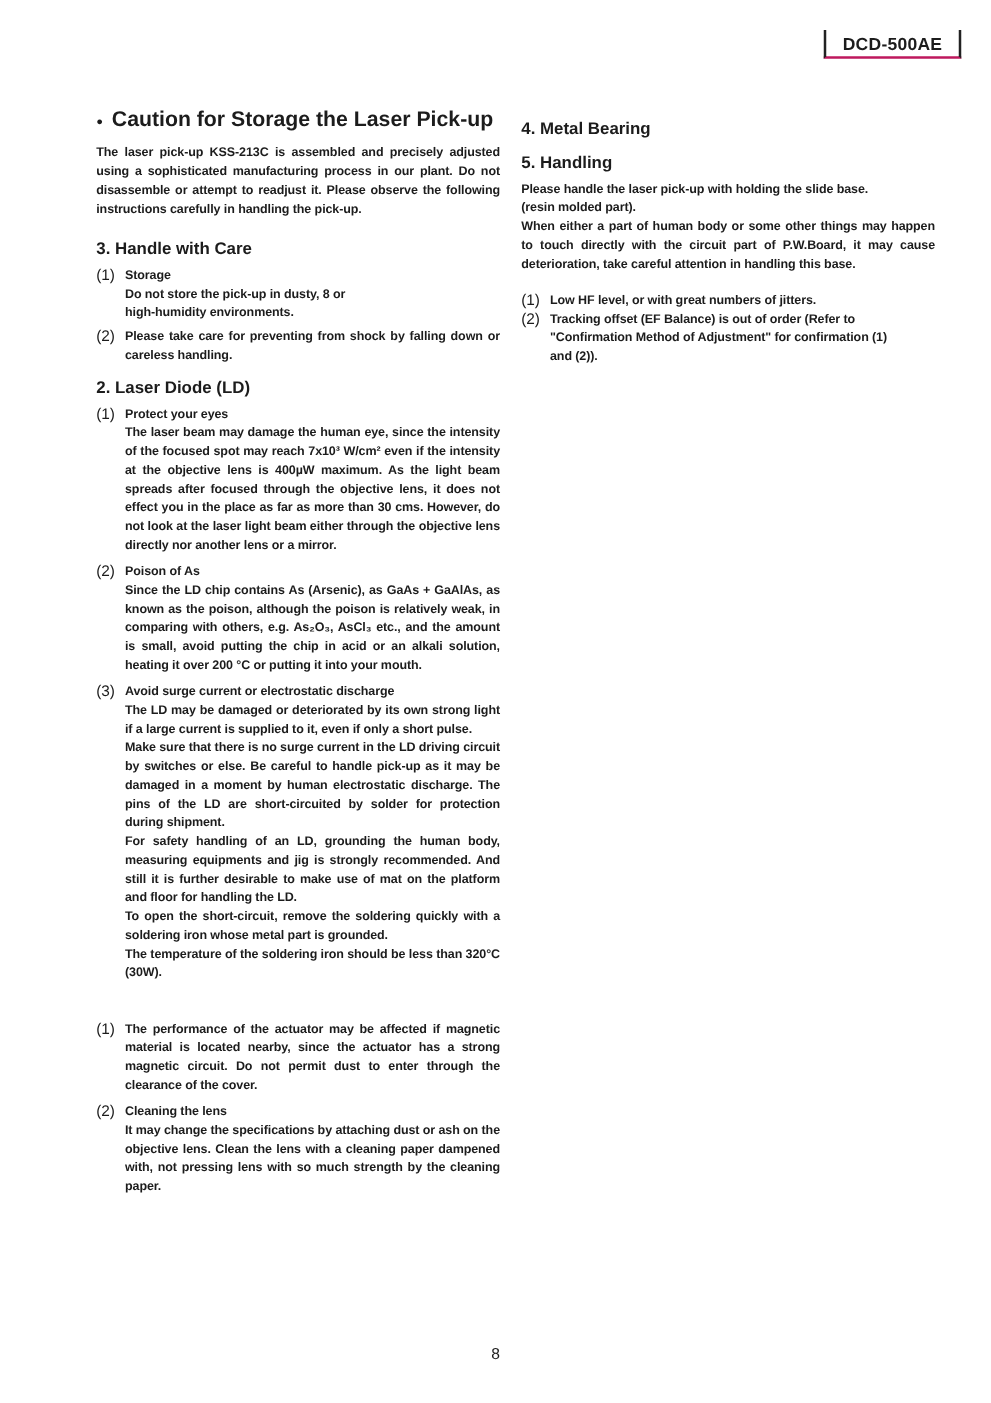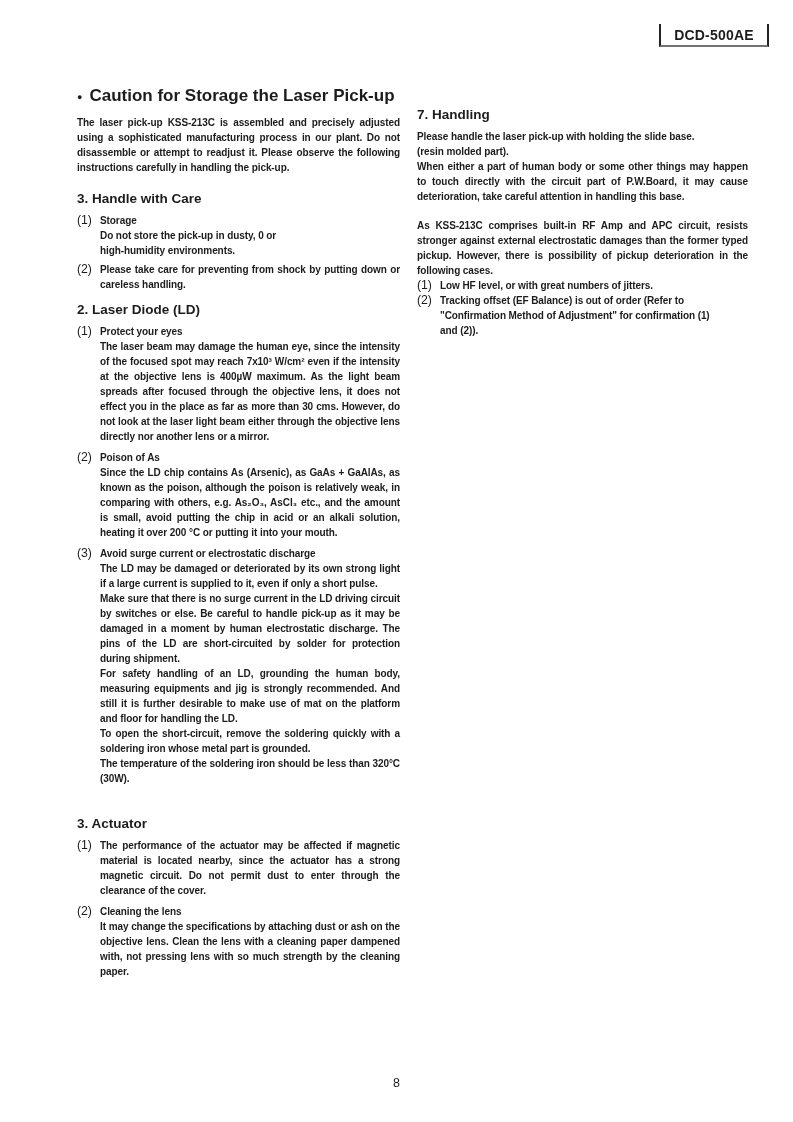--- a/index.html
+++ b/index.html
@@ -11,21 +11,21 @@
     font-family:"Liberation Sans","DejaVu Sans",sans-serif;
     overflow:hidden;
   }
 
   
   .model-box {
     position:absolute; top:24px; left:659px;
     width:106px; height:21px;
     border-left:2px solid #222;
     border-right:2px solid #222;
-    border-bottom:2px solid #737373;
+    border-bottom:2px solid #be185d;
     display:flex; align-items:center; justify-content:center;
     font-weight:bold; font-size:14px; letter-spacing:0.2px;
   }
 
   .columns {
     position:absolute; top:86px; left:77px;
     display:flex; gap:17px;
   }
   .col-left  { width:323px; }
   .col-right { width:331px; padding-top:9px; }
@@ -86,26 +86,26 @@
       </h1>
 
       <p class="body">The laser pick-up KSS-213C is assembled and precisely adjusted using a sophisticated manufacturing process in our plant. Do not disassemble or attempt to readjust it. Please observe the following instructions carefully in handling the pick-up.</p>
 
       <section class="sec-l1">
         <h2 class="h2">3. Handle with Care</h2>
         <div class="items g4">
           <div class="item">
             <span class="marker">(1)</span>
             <span class="itext body">Storage
-Do not store the pick-up in dusty, 0 or
+Do not store the pick-up in dusty, 8 or
 high-humidity environments.</span>
           </div>
           <div class="item">
             <span class="marker">(2)</span>
-            <span class="itext body">Please take care for preventing from shock by putting down or careless handling.</span>
+            <span class="itext body">Please take care for preventing from shock by falling down or careless handling.</span>
           </div>
         </div>
       </section>
 
       <section class="sec-l2">
         <h2 class="h2">2. Laser Diode (LD)</h2>
         <div class="items g6">
           <div class="item">
             <span class="marker">(1)</span>
             <span class="itext body">Protect your eyes
@@ -122,50 +122,49 @@
 The LD may be damaged or deteriorated by its own strong light if a large current is supplied to it, even if only a short pulse.
 Make sure that there is no surge current in the LD driving circuit by switches or else. Be careful to handle pick-up as it may be damaged in a moment by human electrostatic discharge. The pins of the LD are short-circuited by solder for protection during shipment.
 For safety handling of an LD, grounding the human body, measuring equipments and jig is strongly recommended. And still it is further desirable to make use of mat on the platform and floor for handling the LD.
 To open the short-circuit, remove the soldering quickly with a soldering iron whose metal part is grounded.
 The temperature of the soldering iron should be less than 320°C (30W).</span>
           </div>
         </div>
       </section>
 
       <section class="sec-l3">
-        <h2 class="h2">3. Actuator</h2>
         <div class="items g6">
           <div class="item">
             <span class="marker">(1)</span>
             <span class="itext body">The performance of the actuator may be affected if magnetic material is located nearby, since the actuator has a strong magnetic circuit. Do not permit dust to enter through the clearance of the cover.</span>
           </div>
           <div class="item">
             <span class="marker">(2)</span>
             <span class="itext body">Cleaning the lens
 It may change the specifications by attaching dust or ash on the objective lens. Clean the lens with a cleaning paper dampened with, not pressing lens with so much strength by the cleaning paper.</span>
           </div>
         </div>
       </section>
 
     </div>
 
     <div class="col col-right">
 
       <section>
+        <h2 class="h2">4. Metal Bearing</h2>
       </section>
 
       <section class="sec-r2">
-        <h2 class="h2">7. Handling</h2>
+        <h2 class="h2">5. Handling</h2>
         <p class="body">Please handle the laser pick-up with holding the slide base.
 (resin molded part).
 When either a part of human body or some other things may happen to touch directly with the circuit part of P.W.Board, it may cause deterioration, take careful attention in handling this base.</p>
       </section>
 
       <section class="sec-r3">
-        <p class="body">As KSS-213C comprises built-in RF Amp and APC circuit, resists stronger against external electrostatic damages than the former typed pickup. However, there is possibility of pickup deterioration in the following cases.</p>
         <div class="items g0">
           <div class="item">
             <span class="marker">(1)</span>
             <span class="itext body">Low HF level, or with great numbers of jitters.</span>
           </div>
           <div class="item">
             <span class="marker">(2)</span>
             <span class="itext body">Tracking offset (EF Balance) is out of order (Refer to
 "Confirmation Method of Adjustment" for confirmation (1)
 and (2)).</span>

